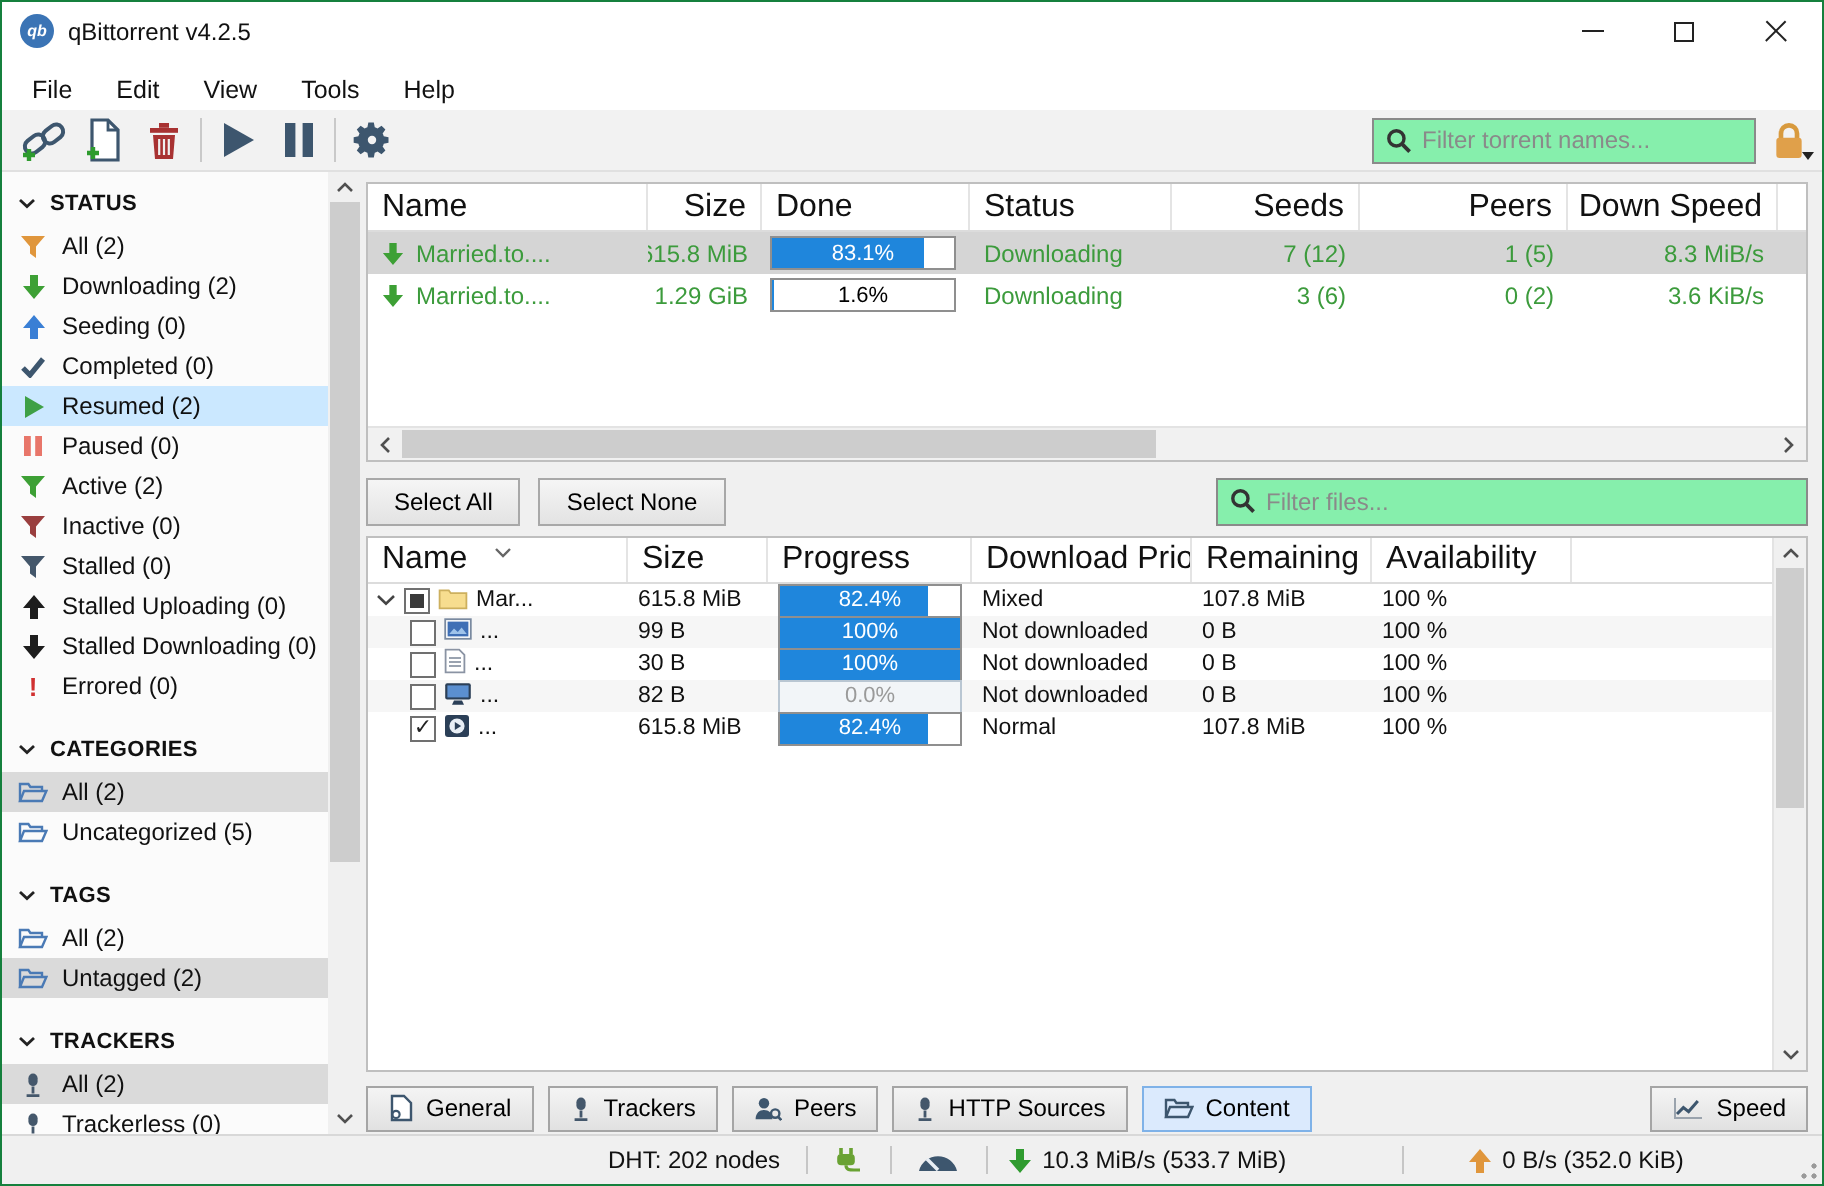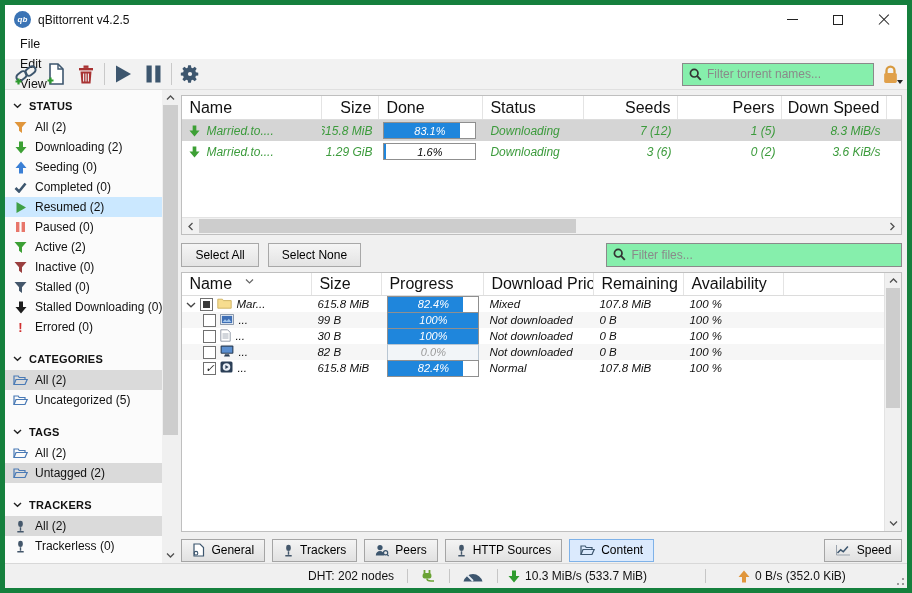--- a/index.html
+++ b/index.html
@@ -1,36 +1,36 @@
 <!DOCTYPE html>
 <html><head>
 <meta charset="utf-8">
 <style>
   * { box-sizing: border-box; margin: 0; padding: 0; }
   html,body { background:#cfcfcf; }
   body { font-family:"Liberation Sans", sans-serif; font-size:12px; color:#111; }
   .window { position:relative; width:912px; height:593px; background:#f0f0f0;
-            border:5px solid #15803d; overflow:hidden; }
+            border:1px solid #15803d; overflow:hidden; }
 
   
   .titlebar { height:29px; background:#fff; display:flex; align-items:center; padding-left:9px; }
   .app-icon { width:17px; height:17px; border-radius:50%; background:#3b74b5; color:#fff;
               font-size:8px; font-weight:bold; font-style:italic; display:grid; place-items:center; margin-right:7px; }
   .title-text { font-size:12px; }
   .win-controls { margin-left:auto; display:flex; height:100%; }
   .win-btn { width:46px; height:100%; display:grid; place-items:center; }
   .glyph-min { width:11px; height:1px; background:#222; }
   .glyph-max { width:10px; height:10px; border:1px solid #222; background:#fff; }
   .glyph-close { position:relative; width:12px; height:12px; }
   .glyph-close::before,.glyph-close::after { content:""; position:absolute; left:-1px; top:5px;
       width:14px; height:1.4px; background:#222; }
   .glyph-close::before { transform:rotate(45deg); } .glyph-close::after { transform:rotate(-45deg); }
 
   
-  .menubar { height:25px; background:#fff; display:flex; align-items:flex-start; padding-left:4px;flex-direction:column; }
+  .menubar { height:25px; background:#fff; display:flex; align-items:flex-end; padding-left:4px; }
   .menu-item { padding:3px 11px; font-size:12.5px; }
 
   
   .toolbar { height:31px; background:#f2f2f2; border-bottom:1px solid #e0e0e0;
              display:flex; align-items:center; padding:0 6px; }
   .tool-btn { width:30px; height:27px; display:grid; place-items:center; }
   .tool-sep { width:1px; height:22px; background:#c9c9c9; margin:0 3px; }
   .searchbox { height:23px; background:#86efac; border:1px solid #8a8a8a; display:flex;
                align-items:center; padding:0 6px; gap:5px; }
   .searchbox input { border:none; outline:none; flex:1; font-family:"Liberation Sans",sans-serif;
@@ -65,21 +65,21 @@
   
   .content { flex:1; margin:5px 7px 0 2px; display:flex; flex-direction:column; }
   .panel { background:#fff; border:1px solid #bfbfbf; }
 
   
   .torrent-section { height:140px; display:flex; flex-direction:column; }
   .tgrid { display:grid; grid-template-columns:140px 57px 104px 101px 94px 104px 105px 1fr; }
   .hcell { height:23px; display:flex; align-items:center; padding:0 7px;
            border-right:1px solid #e4e4e4; font-size:16px; white-space:nowrap; overflow:hidden; }
   .hrow { border-bottom:1px solid #dcdcdc; }
-  .cell { display:flex; align-items:center; padding:0 7px; white-space:nowrap; overflow:hidden; font-size:12px;font-style:italic; }
+  .cell { display:flex; align-items:center; padding:0 7px; white-space:nowrap; overflow:hidden; font-size:12px; }
   .r { justify-content:flex-end; }
   .t-row { height:21px; align-items:center; }
   .t-row.selected { background:#d5d5d5; }
   .t-rows { flex:1; overflow:hidden; }
   .green { color:#3c9b3c; }
   .namecell { gap:6px; }
 
   .pbar { position:relative; background:#fff; border:1px solid #8f8f8f; }
   .pbar .fill { position:absolute; left:0; top:0; bottom:0; background:#1f86dc; }
   .pbar .ptxt { position:absolute; inset:0; display:grid; place-items:center;
@@ -299,20 +299,28 @@
             </span>
           <span>Inactive (0)</span>
         </div>
         <div class="side-item">
           <span class="icon14">
               <svg width="13" height="13" viewBox="0 0 13 13">
                 <path d="M.5 1h12L8 6.3V12L5 9.8V6.3z" fill="#44576b"></path>
               </svg>
             </span>
           <span>Stalled (0)</span>
+        </div>
+        <div class="side-item">
+          <span class="icon14">
+              <svg width="12" height="13" viewBox="0 0 12 13">
+                <path d="M4 12.5h4V7h3.5L6 .5.5 7H4z" fill="#1d1d1d"></path>
+              </svg>
+            </span>
+          <span>Stalled Uploading (0)</span>
         </div>
         <div class="side-item">
           <span class="icon14">
               <svg width="12" height="13" viewBox="0 0 12 13">
                 <path d="M4 .5h4V6h3.5L6 12.5.5 6H4z" fill="#1d1d1d"></path>
               </svg>
             </span>
           <span>Stalled Downloading (0)</span>
         </div>
         <div class="side-item">

